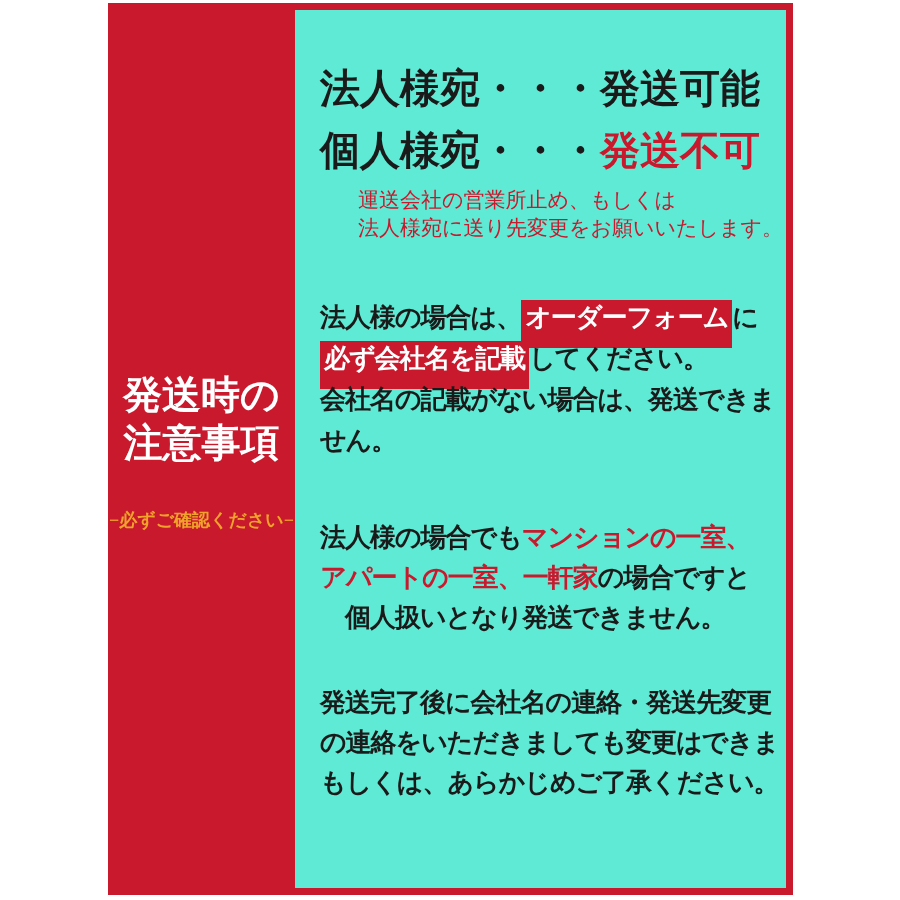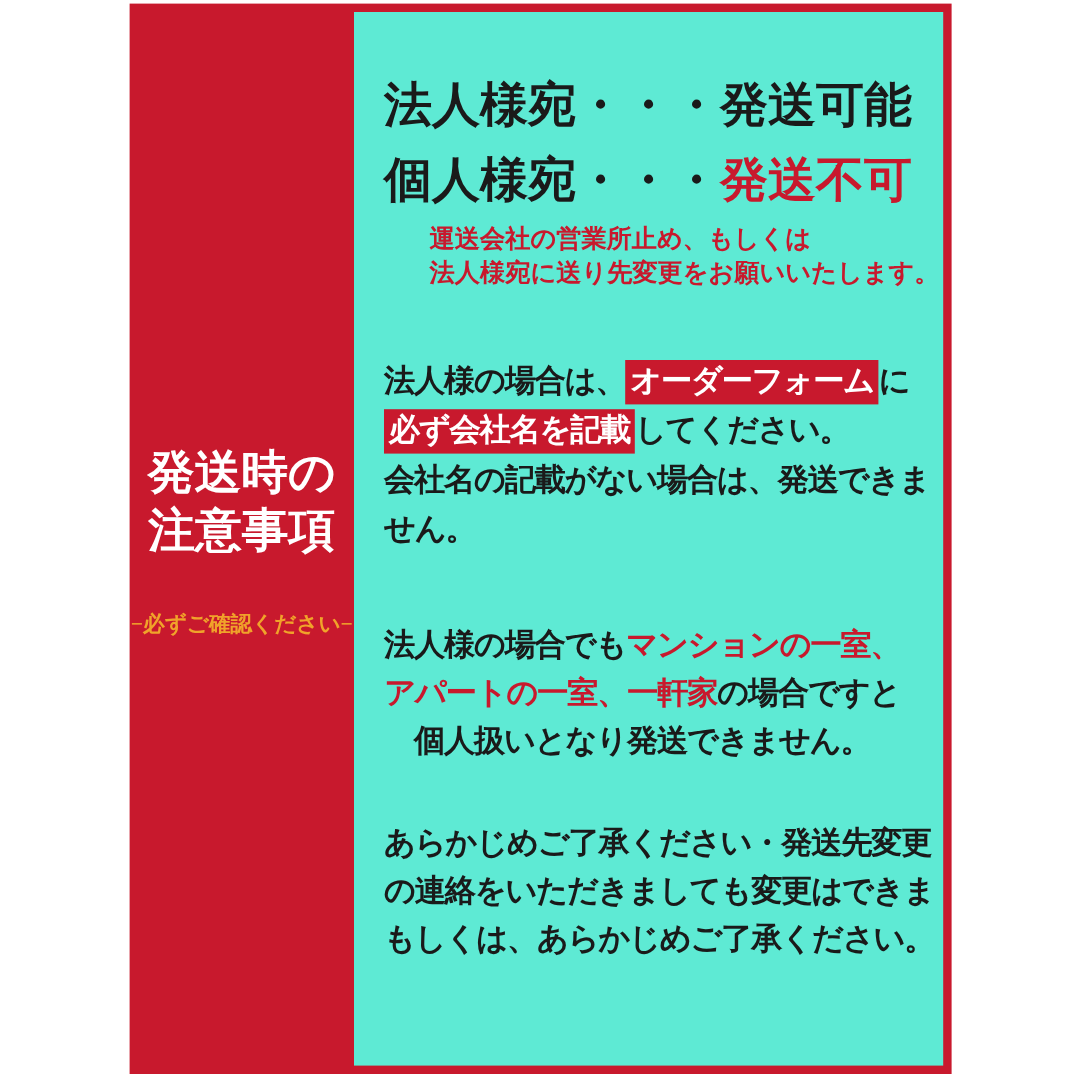--- a/index.html
+++ b/index.html
@@ -20,32 +20,32 @@
     text-align:center; color:var(--orange); font-size:18px; font-weight:bold;
     white-space:nowrap;font-family:Liberation Serif, serif; }
 
   
   .content { position:absolute; left:187px; top:7px; width:491px; height:878px;
     background:#5eead4; }
 
   .headline { position:absolute; left:25px; top:47px; font-size:40px;
     font-weight:bold; line-height:62px; color:var(--ink); }
   .subnote { position:absolute; left:63px; top:176px; font-size:21px;
-    line-height:28px; color:var(--red); font-weight:bold; }
+    line-height:28px; color:var(--red); font-weight:normal; }
   .para { position:absolute; left:25px; font-size:26px; font-weight:bold;
     line-height:41px; color:var(--ink); letter-spacing:-1px; }
   .para--1 { top:287px; }
   .para--2 { top:507px; line-height:40px;text-align:center; }
   .para--3 { top:672px; line-height:40px; }
 
   .tline { white-space:nowrap; }
   .seg--normal { color:var(--ink); }
   .seg--red { color:var(--red); }
   .seg--inherit { color:inherit; }
-  .seg--highlight { background:var(--red); color:#ffffff; padding:2px 4px 5px 4px; }
+  .seg--highlight { background:var(--red); color:#ffffff; padding:2px 4px 16px 4px; }
 </style>
 </head>
 <body>
 
 <div class="page">
   <div class="frame">
 
     <div class="sidebar">
       <div class="sidebar-title">
           <div class="tline"><span class="seg seg--inherit">発送時の</span></div>
@@ -68,20 +68,20 @@
           <div class="tline"><span class="seg seg--highlight">必ず会社名を記載</span><span class="seg seg--normal">してください。</span></div>
           <div class="tline"><span class="seg seg--normal">会社名の記載がない場合は、発送できま</span></div>
           <div class="tline"><span class="seg seg--normal">せん。</span></div>
         </div>
       <div class="para para--2">
           <div class="tline"><span class="seg seg--normal">法人様の場合でも</span><span class="seg seg--red">マンションの一室、</span></div>
           <div class="tline"><span class="seg seg--red">アパートの一室、一軒家</span><span class="seg seg--normal">の場合ですと</span></div>
           <div class="tline"><span class="seg seg--normal">個人扱いとなり発送できません。</span></div>
         </div>
       <div class="para para--3">
-          <div class="tline"><span class="seg seg--normal">あらかじめご了承ください・発送先変更</span></div>
+          <div class="tline"><span class="seg seg--normal">発送完了後に会社名の連絡・発送先変更</span></div>
           <div class="tline"><span class="seg seg--normal">の連絡をいただきましても変更はできま</span></div>
           <div class="tline"><span class="seg seg--normal">もしくは、あらかじめご了承ください。</span></div>
         </div>
     </div>
 
   </div>
 </div>
 
 </body></html>

